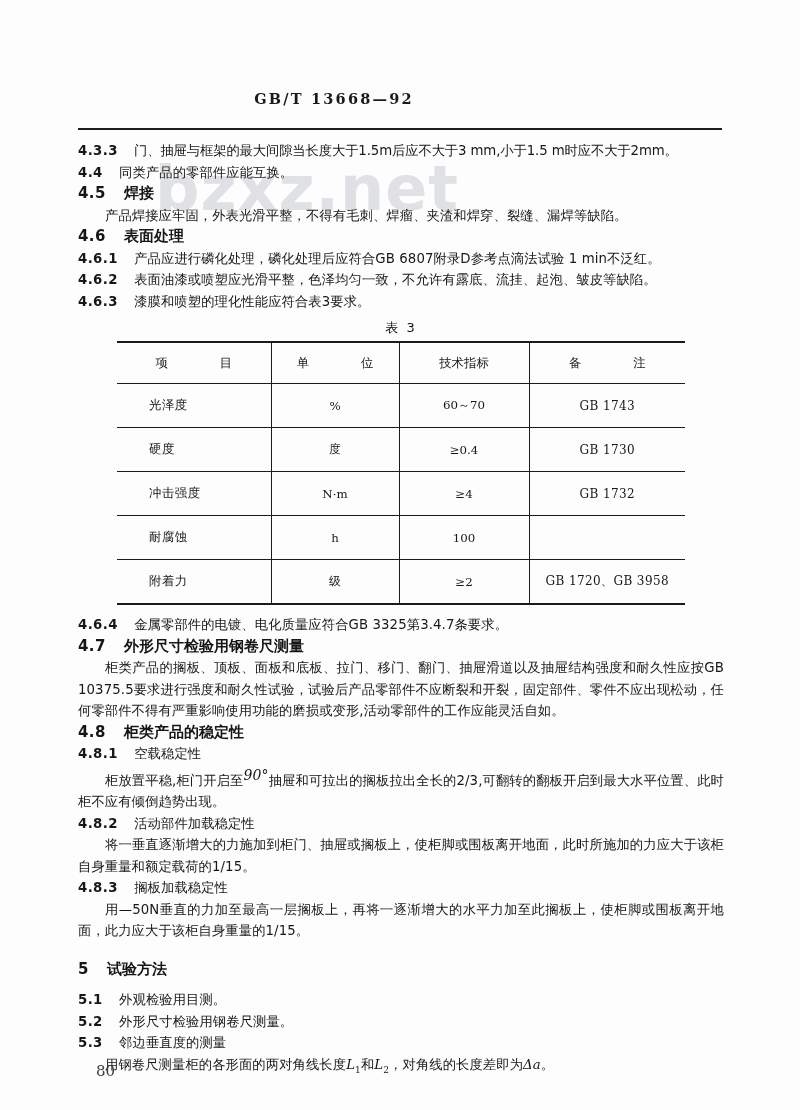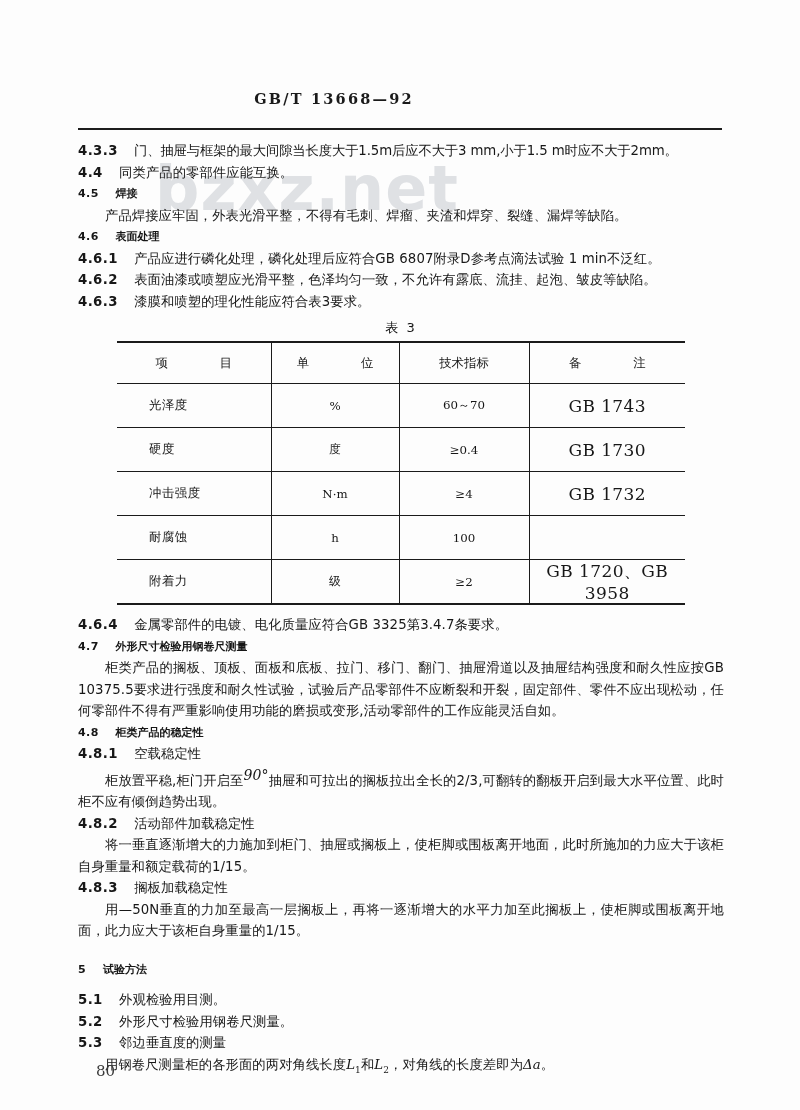--- a/index.html
+++ b/index.html
@@ -85,21 +85,21 @@
 
   .num {
     font-weight: bold;
     font-family: "DejaVu Sans", "Liberation Sans", sans-serif;
     letter-spacing: 0.4px;
   }
   .gap-m { height: 9px; }
   .gap-l { height: 17px; }
 
   .hd {
-    font-size: 11px;
+    font-size: 15px;
     line-height: 21.5px;
     font-weight: bold;
     margin: 0;
   }
   .hd .t { margin-left: 13px; font-weight: bold; }
 
   .lat { font-family: "DejaVu Serif", "Liberation Serif", serif; }
   .sup { font-size: 14px; vertical-align: super; font-style: italic; }
   .ital { font-style: italic; font-family: "DejaVu Serif","Liberation Serif",serif; }
   .sub { font-size: 9px; vertical-align: sub; }
@@ -144,21 +144,21 @@
     letter-spacing: 0;
   }
   .tbl th .sp { letter-spacing: 9px; padding-left: 9px; }
   .tbl td.item {
     text-align: left;
     padding-left: 32px;
     letter-spacing: 0.5px;
   }
   .tbl td .code {
     font-family: "DejaVu Serif", "Liberation Serif", serif;
-    font-size: 17px;
+    font-size: 12px;
     letter-spacing: 0.4px;
   }
   .tbl td .val {
     font-family: "DejaVu Serif", "Liberation Serif", serif;
     font-size: 11.8px;
   }
 
   
   .page-no {
     position: absolute;

